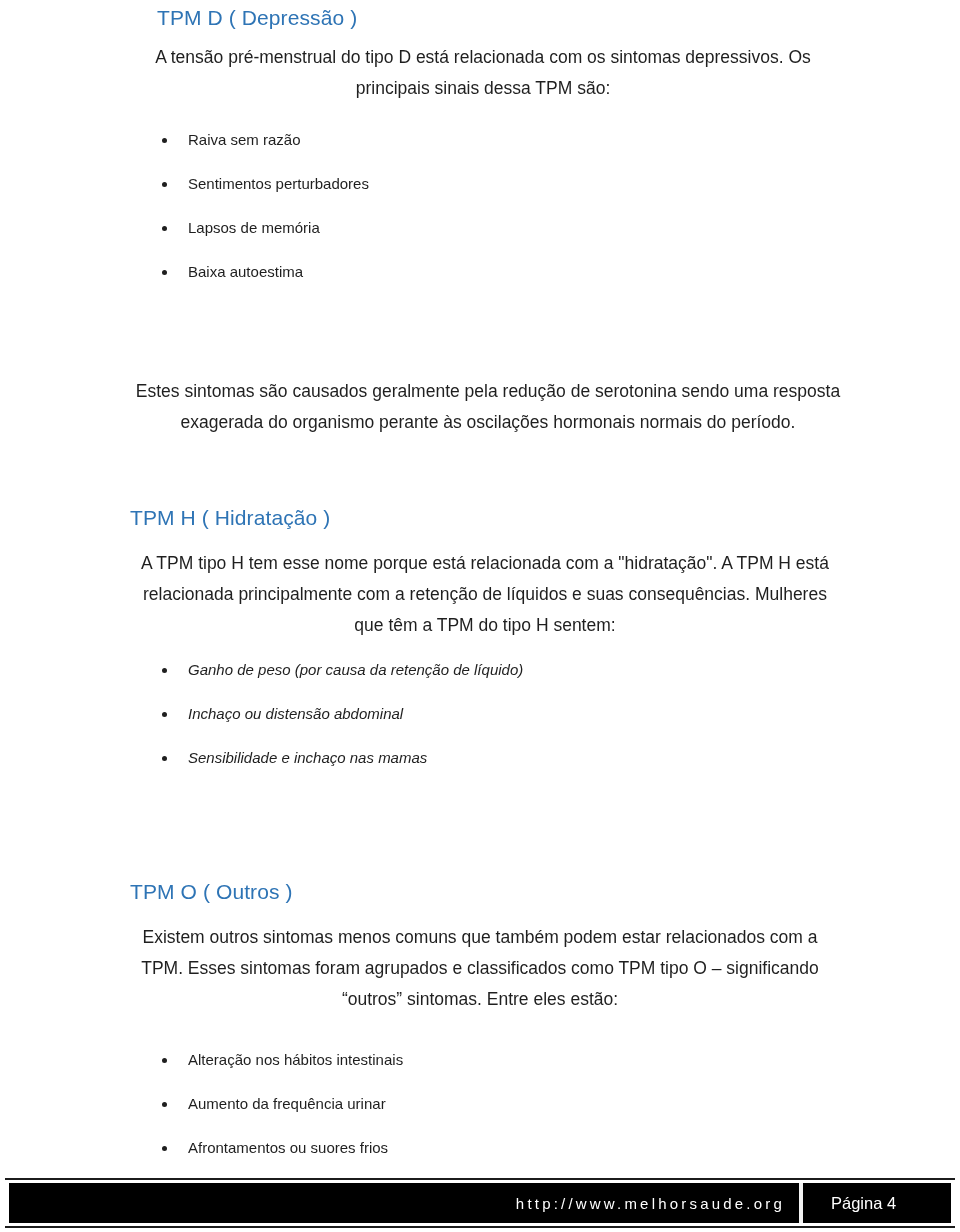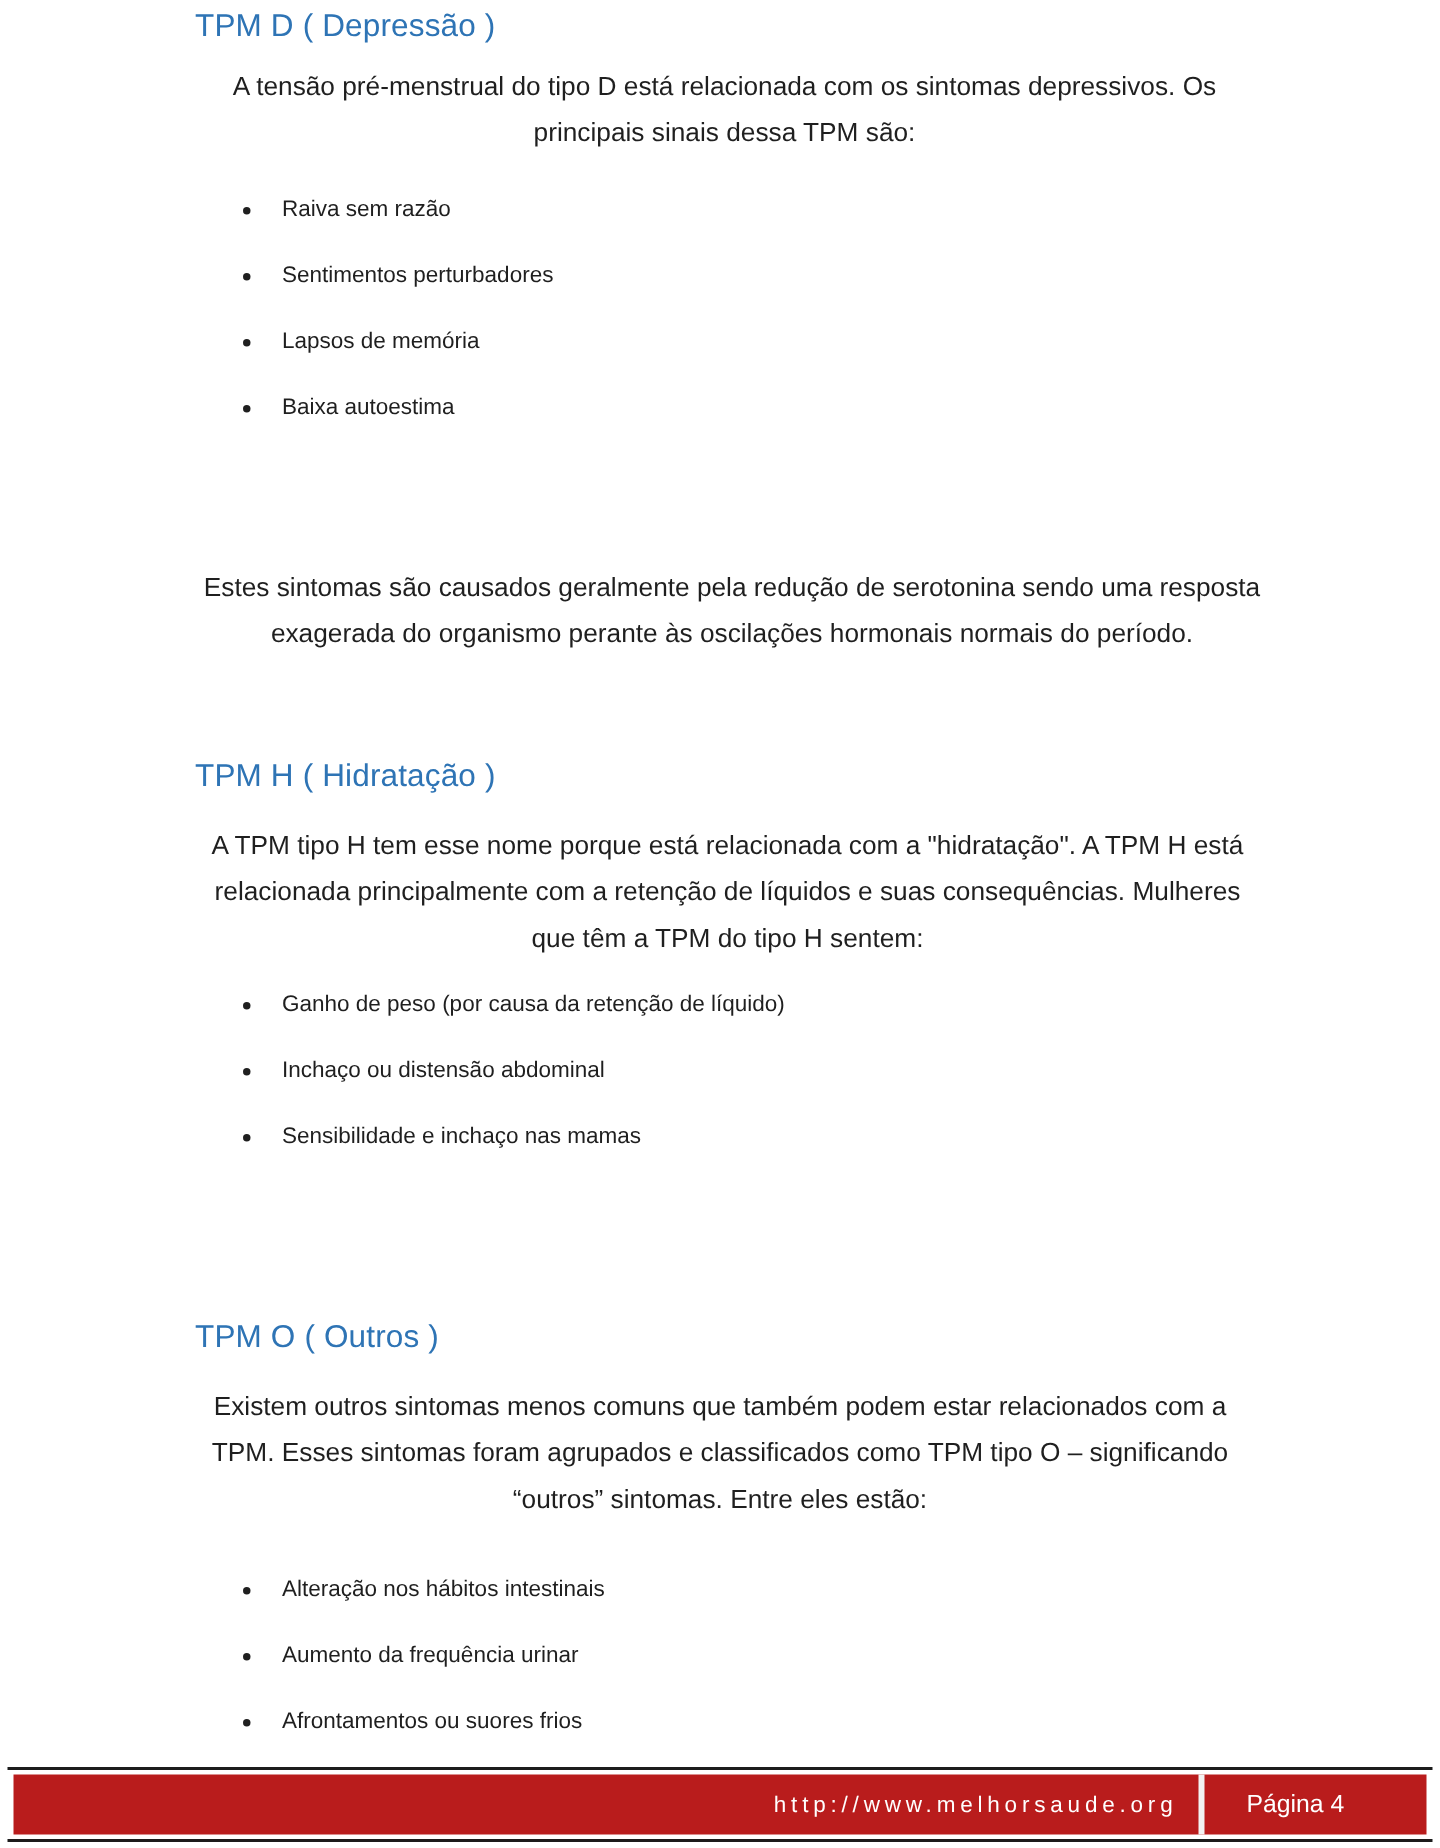--- a/index.html
+++ b/index.html
@@ -108,21 +108,21 @@
     width: 950px;
     height: 2px;
     background: #1c1c1c;
   }
   .footer-bar {
     position: absolute;
     left: 9px;
     top: 9px;
     width: 942px;
     height: 40px;
-    background: #b91c1c;
+    background: #000000;
     display: flex;
     align-items: center;
     justify-content: flex-end;
   }
   .footer-url {
     color: #ffffff;
     font-size: 15px;
     letter-spacing: 3.2px;
     font-family: "Liberation Sans", sans-serif;
     padding-right: 14px;
@@ -142,21 +142,21 @@
     width: 148px;
     box-sizing: border-box;
   }
 </style>
 </head>
 <body>
 
 <div class="page">
   <div class="content">
 
-    <h2 class="heading" style="top:6px;">TPM D ( Depressão )</h2>
+    <h2 class="heading" style="top:6px;margin-left:27px;">TPM D ( Depressão )</h2>
 
     <p class="para" style="top:42px; width:706px;">A tensão pré-menstrual do tipo D está relacionada com os sintomas depressivos. Os principais sinais dessa TPM são:</p>
 
     <ul class="bullets" style="top:118px;">
       <li>
         <span class="bullet-dot"></span>
         <span>Raiva sem razão</span>
       </li>
       <li>
         <span class="bullet-dot"></span>
@@ -171,21 +171,21 @@
         <span>Baixa autoestima</span>
       </li>
     </ul>
 
     <p class="para" style="top:376px; width:716px;">Estes sintomas são causados geralmente pela redução de serotonina sendo uma resposta exagerada do organismo perante às oscilações hormonais normais do período.</p>
 
     <h2 class="heading" style="top:506px;">TPM H ( Hidratação )</h2>
 
     <p class="para" style="top:548px; width:710px;">A TPM tipo H tem esse nome porque está relacionada com a "hidratação". A TPM H está relacionada principalmente com a retenção de líquidos e suas consequências. Mulheres que têm a TPM do tipo H sentem:</p>
 
-    <ul class="bullets" style="top:648px;">
+    <ul class="bullets" style="top:648px;font-style:italic;">
       <li>
         <span class="bullet-dot"></span>
         <span>Ganho de peso (por causa da retenção de líquido)</span>
       </li>
       <li>
         <span class="bullet-dot"></span>
         <span>Inchaço ou distensão abdominal</span>
       </li>
       <li>
         <span class="bullet-dot"></span>

